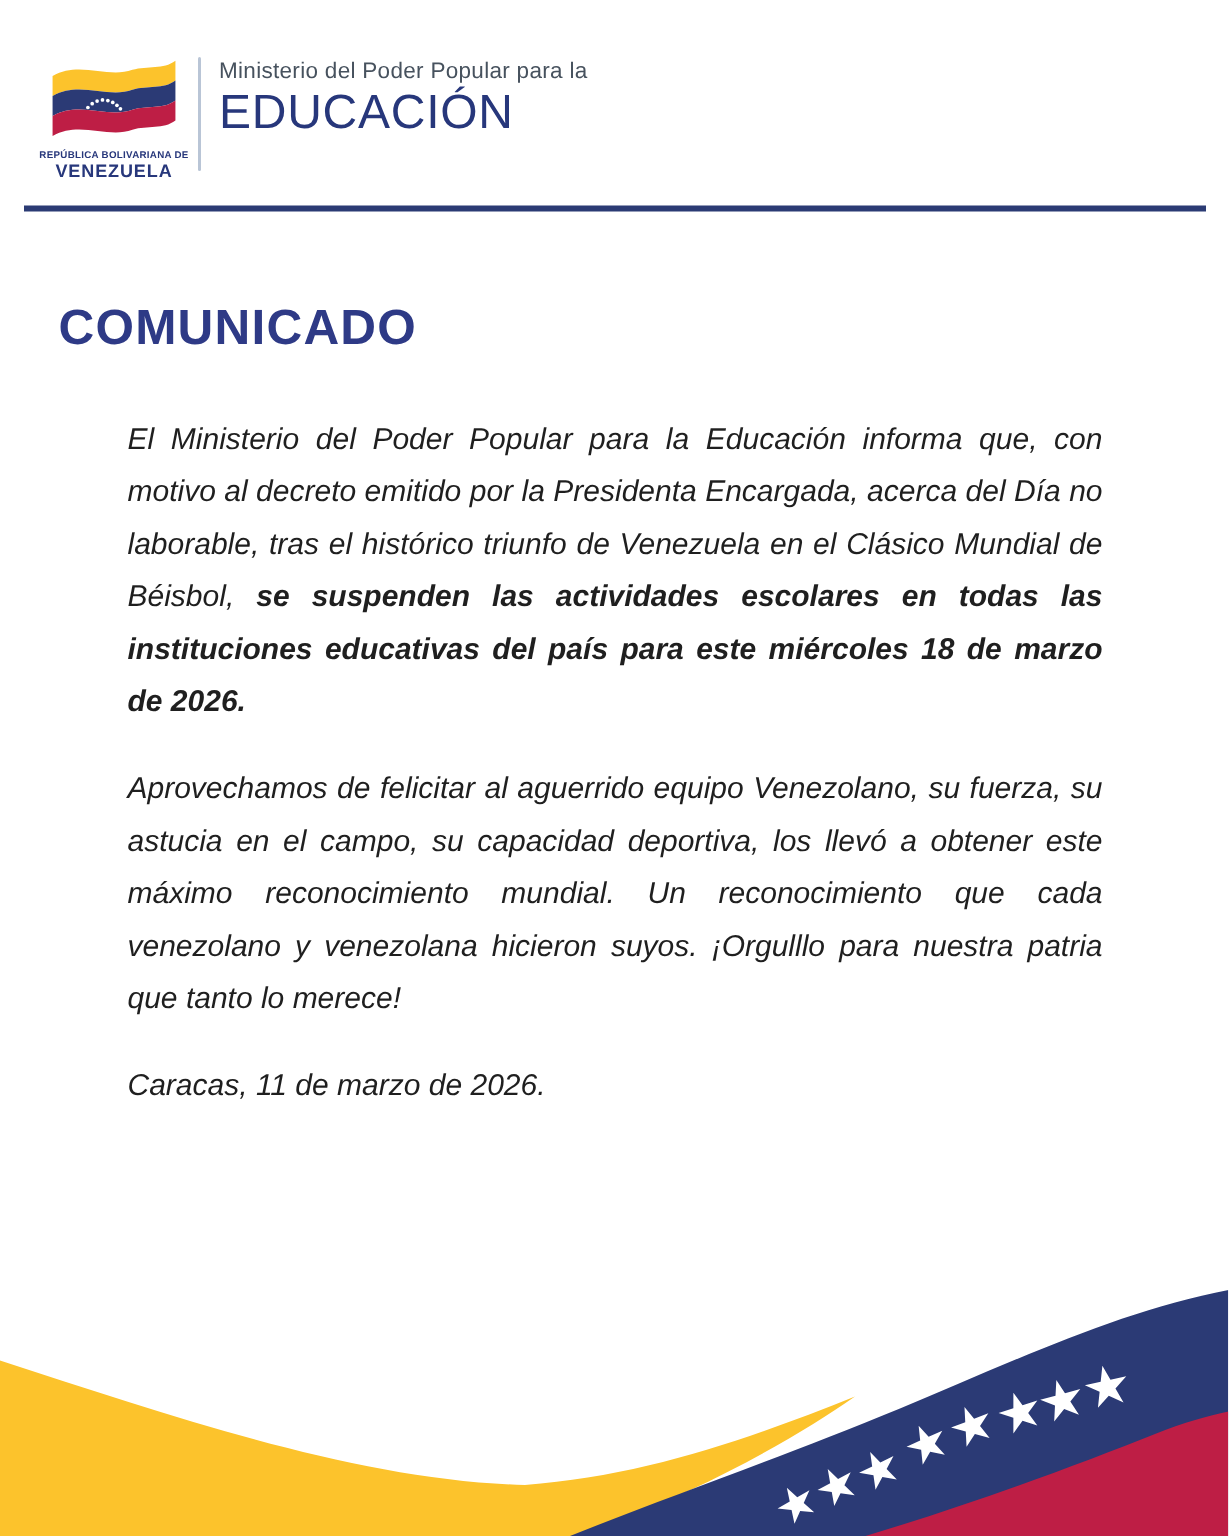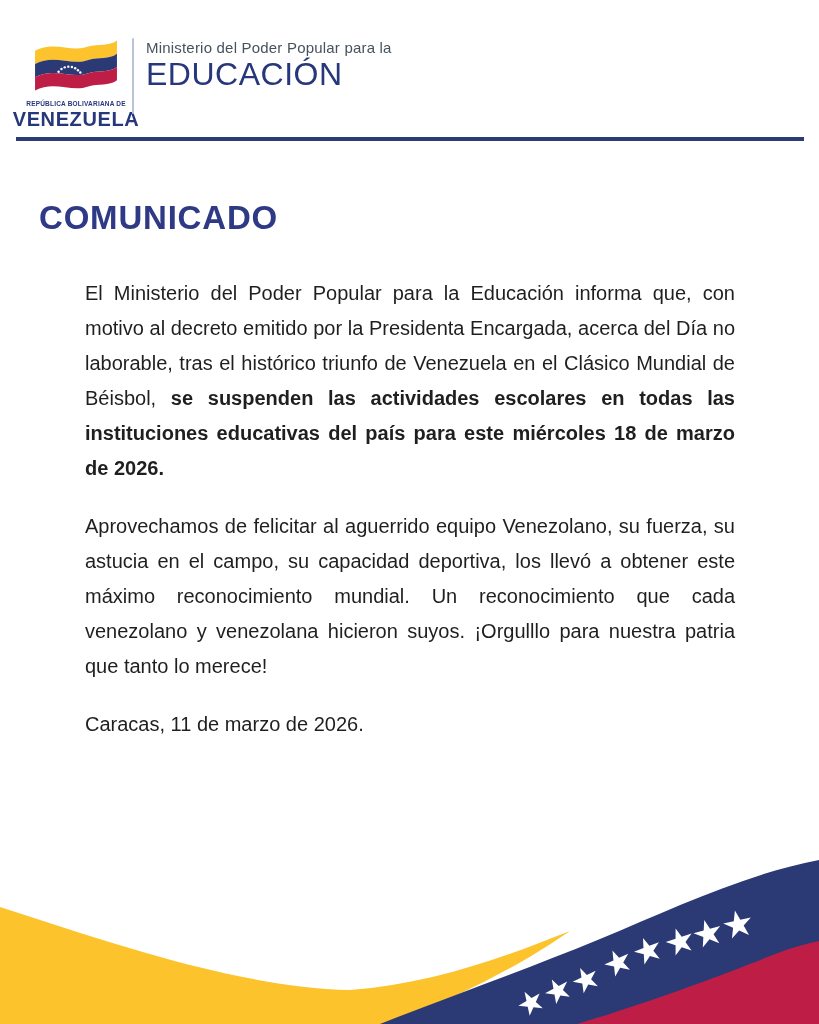--- a/index.html
+++ b/index.html
@@ -17,21 +17,21 @@
   }
   .logo-block{
     width:92px;display:flex;flex-direction:column;align-items:center;
   }
   .logo-flag{display:block;margin-bottom:6px;}
   .logo-republic{
     font-size:6.5px;font-weight:bold;color:var(--header-navy);
     letter-spacing:.2px;white-space:nowrap;line-height:1.2;
   }
   .logo-country{
-    font-size:20px;font-weight:bold;color:var(--header-navy);
+    font-size:12px;font-weight:bold;color:var(--header-navy);
     letter-spacing:.6px;line-height:1.15;
   }
   .v-sep{
     width:2px;height:76px;background:#b9c5d6;
     margin:2px 12px 0 10px;border-radius:1px;
   }
   .ministry-block{padding-top:4px;}
   .ministry-line{
     font-size:15px;color:var(--ministry-gray);
     letter-spacing:.2px;line-height:1.1;
@@ -52,21 +52,21 @@
     letter-spacing:.8px;
     padding-left:39px;
   }
   
   .body-text{
     position:absolute;top:276px;left:85px;width:650px;
     color:var(--body-text);
     font-size:20px;line-height:35px;
     text-align:justify;
   }
-  .body-text p{margin:0 0 23px 0;}
+  .body-text p{margin:0 0 23px 0;font-style:italic;}
   .body-text p.dateline{margin-top:8px;text-align:left;}
   .emph{font-weight:bold;}
   
   .footer-art{
     position:absolute;left:0;bottom:0;width:819px;height:190px;
     display:block;pointer-events:none;
   }
 </style>
 </head>
 <body>

